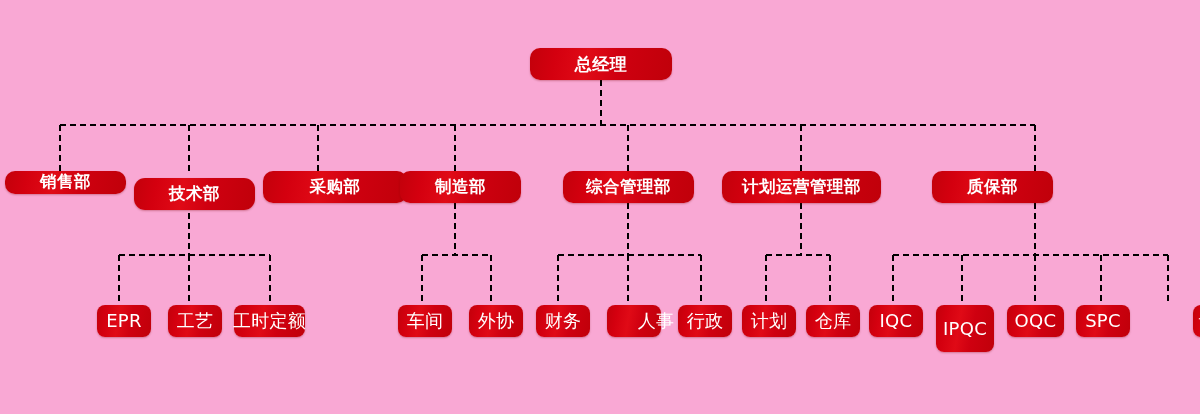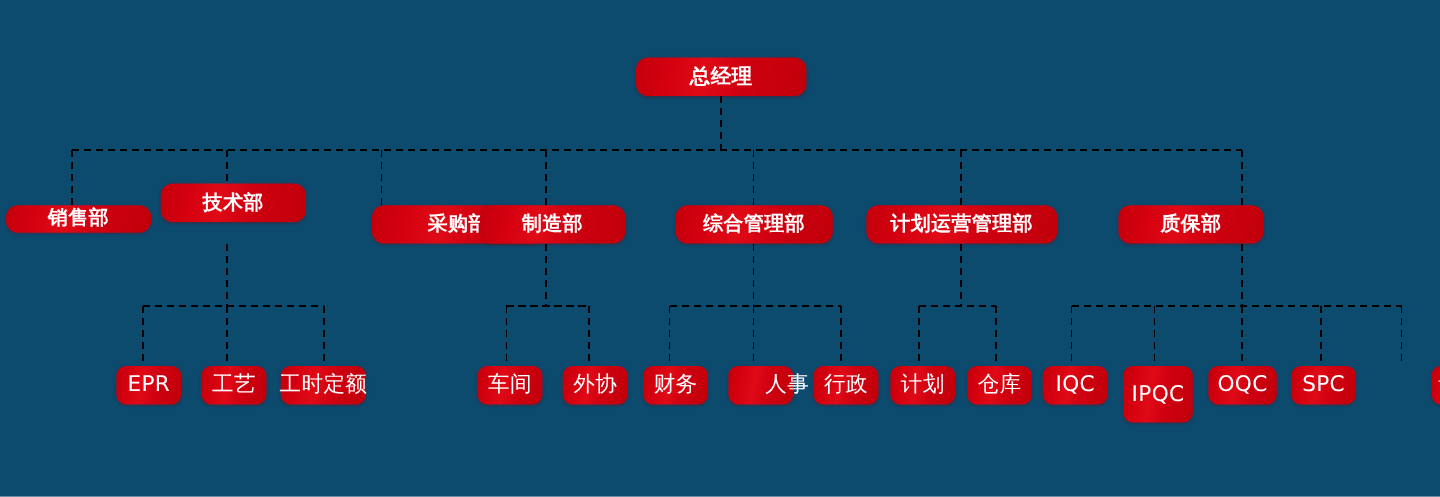--- a/index.html
+++ b/index.html
@@ -4,21 +4,21 @@
 <style>
   html, body {
     margin: 0;
     padding: 0;
     background: #ffffff;
   }
   #chart-root {
     position: relative;
     width: 1200px;
     height: 414px;
-    background: #0c4a6e;
+    background: #f9a8d4;
     font-family: "DejaVu Sans", "Liberation Sans", sans-serif;
     overflow: hidden;
   }
   #connector-layer {
     position: absolute;
     left: 0;
     top: 0;
     width: 1200px;
     height: 414px;
     pointer-events: none;
@@ -103,24 +103,24 @@
       <line x1="1101" y1="255" x2="1101" y2="305" stroke="#000000" stroke-width="1.3" stroke-dasharray="6 4" shape-rendering="crispEdges"></line>
       <line x1="1168" y1="255" x2="1168" y2="305" stroke="#000000" stroke-width="1.3" stroke-dasharray="6 4" shape-rendering="crispEdges"></line>
     </svg>
   <div id="node-layer">
       <div class="org-node level-0" style="left: 530px; top: 48px; width: 142px; height: 32px;">
         <span class="node-label">总经理</span>
       </div>
       <div class="org-node level-1" style="left: 5px; top: 171px; width: 121px; height: 23px;">
         <span class="node-label">销售部</span>
       </div>
-      <div class="org-node level-1" style="left: 134px; top: 153px; width: 121px; height: 32px;">
+      <div class="org-node level-1" style="left: 134px; top: 178px; width: 121px; height: 32px; border-radius: 11px;">
         <span class="node-label">技术部</span>
       </div>
-      <div class="org-node level-1" style="left: 263px; top: 171px; width: 144px; height: 32px; margin-left: 47px;">
+      <div class="org-node level-1" style="left: 263px; top: 171px; width: 144px; height: 32px;">
         <span class="node-label">采购部</span>
       </div>
       <div class="org-node level-1" style="left: 400px; top: 171px; width: 121px; height: 32px;">
         <span class="node-label">制造部</span>
       </div>
       <div class="org-node level-1" style="left: 563px; top: 171px; width: 131px; height: 32px;">
         <span class="node-label">综合管理部</span>
       </div>
       <div class="org-node level-1" style="left: 722px; top: 171px; width: 159px; height: 32px;">
         <span class="node-label">计划运营管理部</span>

